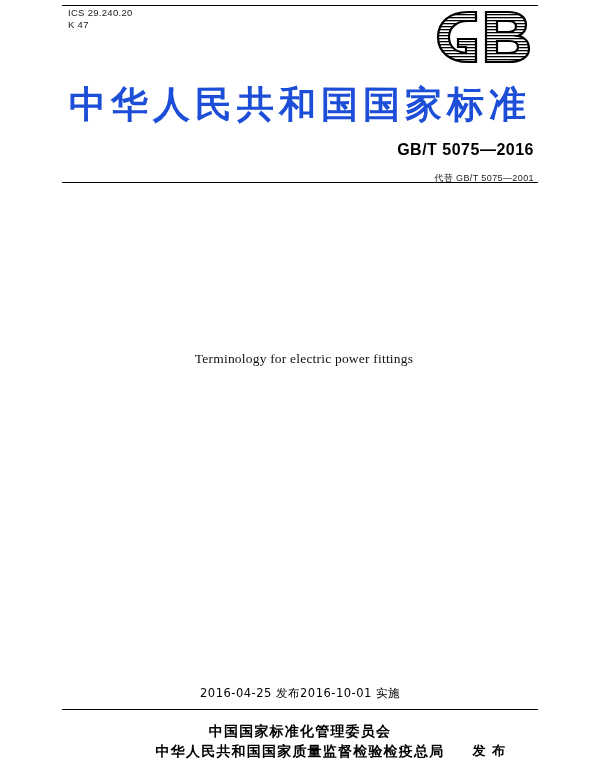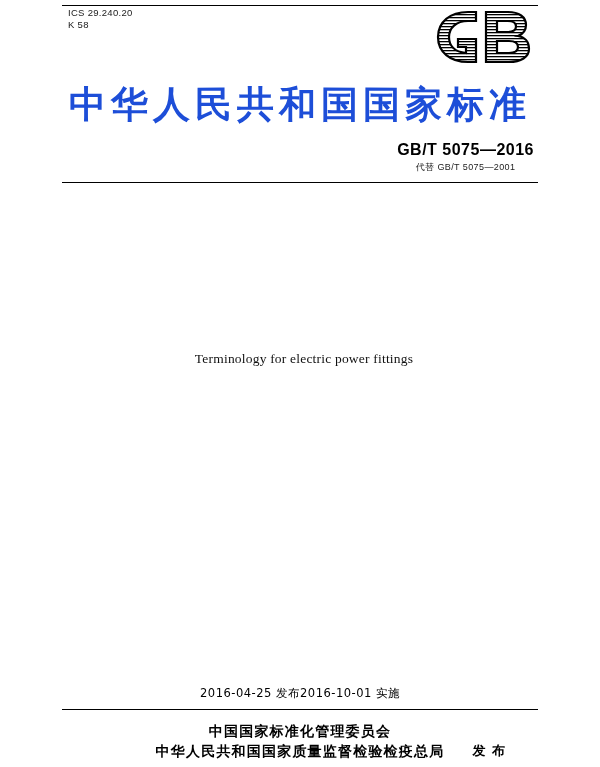--- a/index.html
+++ b/index.html
@@ -63,30 +63,30 @@
     font-size: 37px;
     letter-spacing: 5px;
     color: #1d4ed8;
   }
 
   
   .std-num {
     position: absolute;
     right: 66px;
     top: 141px;
-    text-align: center;
+    text-align: right;
   }
   .std-num .main {
     font-family: "Liberation Sans", sans-serif;
     font-weight: bold;
     font-size: 16px;
     letter-spacing: 0.5px;
   }
   .std-num .repl {
-    margin-top: 2px;
+    margin-top: 13px;
     font-family: "Liberation Sans", sans-serif;
     font-size: 9px;
     color: #222;
     letter-spacing: 0.4px;
   }
   .rule-under-num {
     position: absolute;
     left: 62px;
     right: 62px;
     top: 182px;
@@ -167,21 +167,21 @@
 </style>
 </head>
 <body>
 
 <div class="page">
 
   <div class="rule-top"></div>
 
   <div class="ics-block">
     <div>ICS 29.240.20</div>
-    <div>K 58</div>
+    <div>K 47</div>
   </div>
 
   <div class="gb-logo">
     <svg viewBox="0 0 106 58" width="106" height="58" xmlns="http://www.w3.org/2000/svg">
       <defs>
         <pattern id="hatch" width="3" height="3" patternUnits="userSpaceOnUse" patternTransform="rotate(0)">
           <rect width="3" height="3" fill="#ffffff"></rect>
           <rect width="3" height="1.3" fill="#000000"></rect>
         </pattern>
       </defs>

